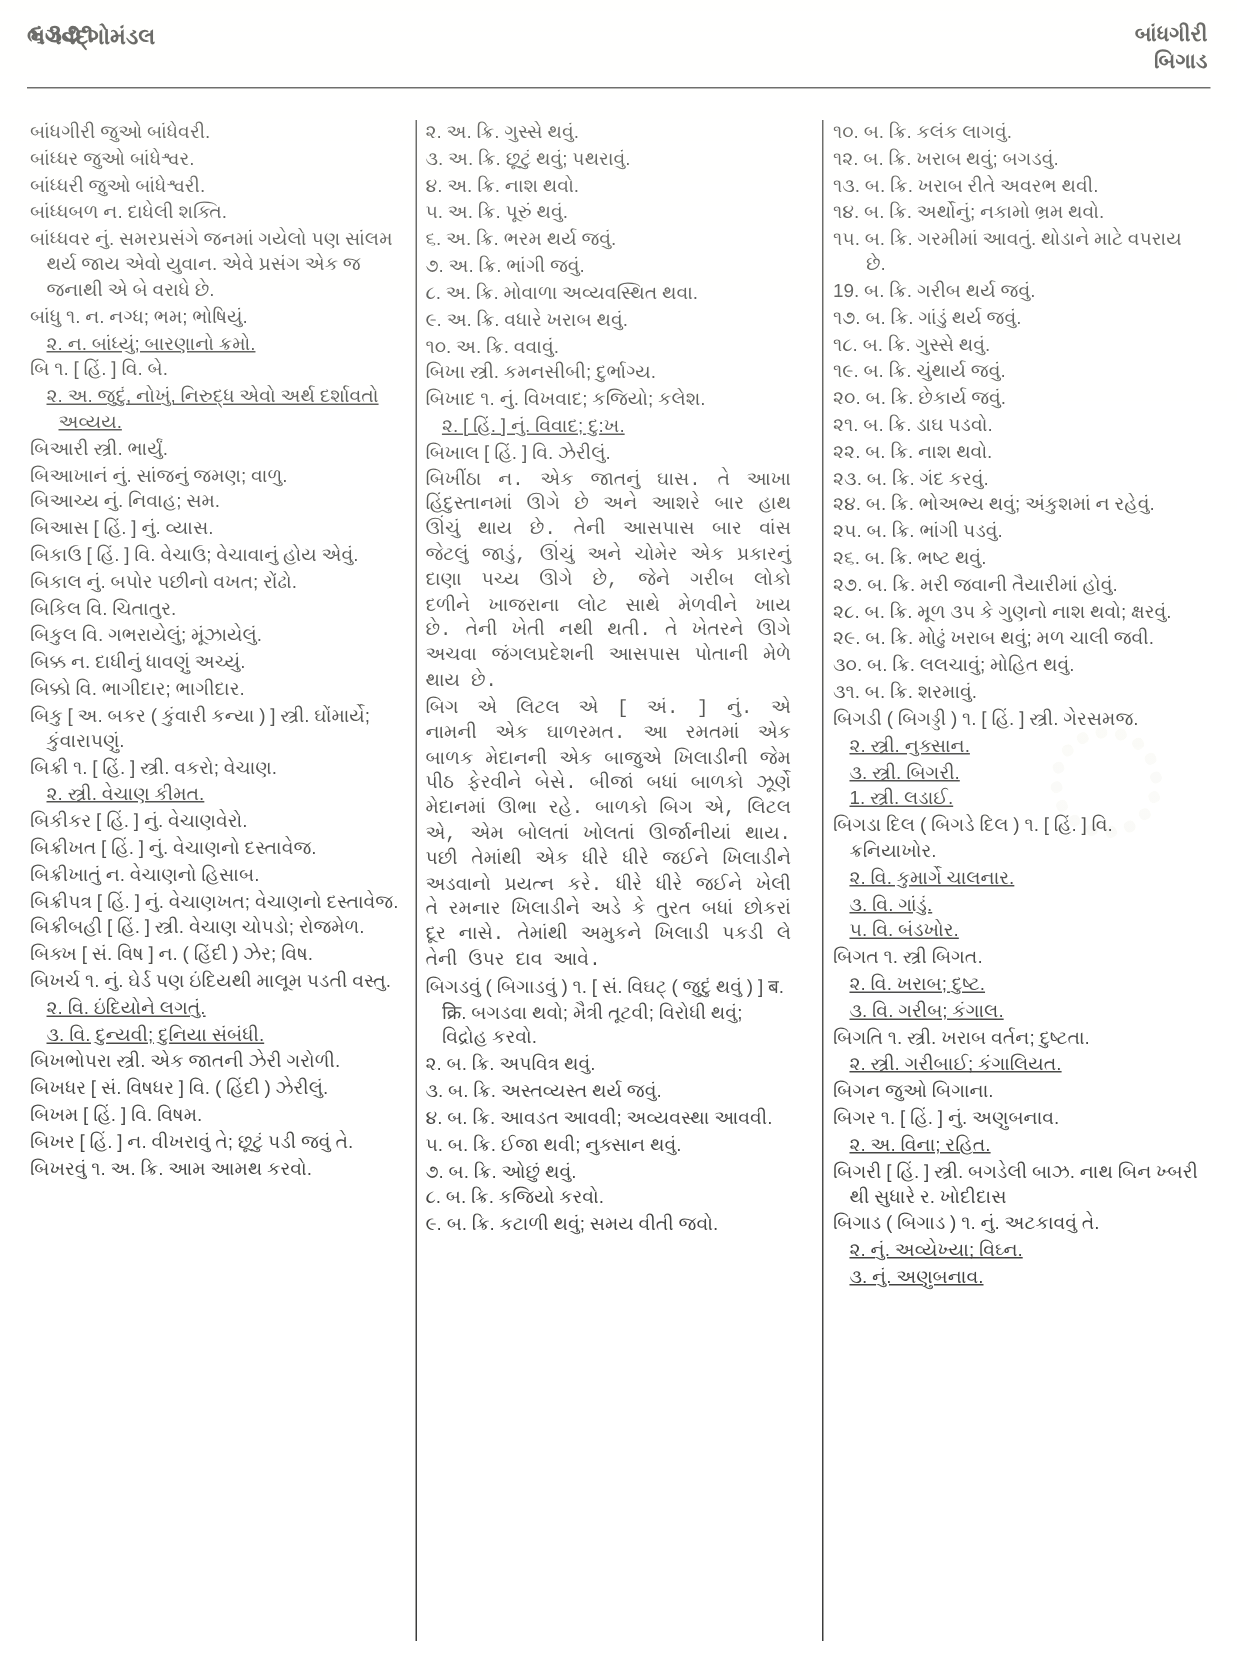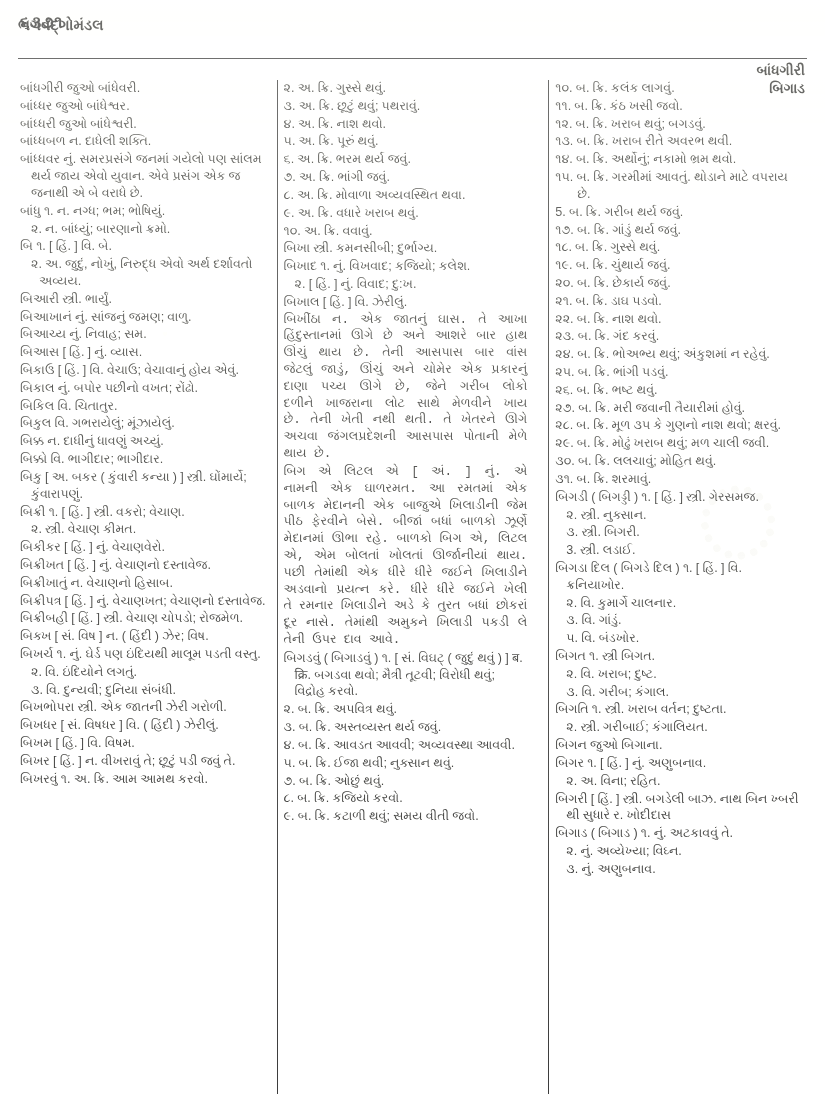--- a/index.html
+++ b/index.html
@@ -57,21 +57,20 @@
     font-size: 15px;
     font-weight: bold;
     top: 2px;
   }
   .running-head {
     text-align: right;
     font-size: 14px;
     font-weight: bold;
     line-height: 1.25;
     z-index: 2;
-    margin-top: 48px;
   }
   .columns {
     display: flex;
     height: 1036px;
     border-top: 1.5px solid #1a1a1a;
     padding-top: 21px;
     box-sizing: border-box;
   }
   .col {
     width: 263px;
@@ -87,20 +86,21 @@
   .entry {
     margin: 0 0 1.0px 0;
     text-indent: 0;
     padding-left: 11px;
     text-indent: -11px;
     word-spacing: -0.3px;
   }
   .entry.sub {
     padding-left: 19px;
     text-indent: -8px;
+    text-decoration: underline;
   }
   .entry.num {
     padding-left: 22px;
     text-indent: -22px;
   }
   .entry.para {
     padding-left: 0;
     text-indent: 0;
     text-align: justify;
     font-family: Liberation Mono, monospace;
@@ -192,45 +192,44 @@
         <p class="entry num">૨. બ. ક્રિ. અપવિત્ર થવું.</p>
         <p class="entry num">૩. બ. ક્રિ. અસ્તવ્યસ્ત થર્ય જવું.</p>
         <p class="entry num">૪. બ. ક્રિ. આવડત આવવી; અવ્યવસ્થા આવવી.</p>
         <p class="entry num">૫. બ. ક્રિ. ઈજા થવી; નુક્સાન થવું.</p>
         <p class="entry num">૭. બ. ક્રિ. ઓછું થવું.</p>
         <p class="entry num">૮. બ. ક્રિ. કજિયો કરવો.</p>
         <p class="entry num">૯. બ. ક્રિ. કટાળી થવું; સમય વીતી જવો.</p>
       </div>
     <div class="col c3">
         <p class="entry num">૧૦. બ. ક્રિ. કલંક લાગવું.</p>
-        <p class="entry num">૧૧. બ. ક્રિ. કંઠ ખસી જવો.</p>
         <p class="entry num">૧૨. બ. ક્રિ. ખરાબ થવું; બગડવું.</p>
         <p class="entry num">૧૩. બ. ક્રિ. ખરાબ રીતે અવરભ થવી.</p>
         <p class="entry num">૧૪. બ. ક્રિ. અર્થોનું; નકામો ભ્રમ થવો.</p>
         <p class="entry num">૧૫. બ. ક્રિ. ગરમીમાં આવતું. થોડાને માટે વપરાય છે.</p>
-        <p class="entry num">5. બ. ક્રિ. ગરીબ થર્ય જવું.</p>
+        <p class="entry num">19. બ. ક્રિ. ગરીબ થર્ય જવું.</p>
         <p class="entry num">૧૭. બ. ક્રિ. ગાંડું થર્ય જવું.</p>
         <p class="entry num">૧૮. બ. ક્રિ. ગુસ્સે થવું.</p>
         <p class="entry num">૧૯. બ. ક્રિ. ચુંથાર્ય જવું.</p>
         <p class="entry num">૨૦. બ. ક્રિ. છેકાર્ય જવું.</p>
         <p class="entry num">૨૧. બ. ક્રિ. ડાઘ પડવો.</p>
         <p class="entry num">૨૨. બ. ક્રિ. નાશ થવો.</p>
         <p class="entry num">૨૩. બ. ક્રિ. ગંદ કરવું.</p>
         <p class="entry num">૨૪. બ. ક્રિ. ભોઅભ્ય થવું; અંકુશમાં ન રહેવું.</p>
         <p class="entry num">૨૫. બ. ક્રિ. ભાંગી પડવું.</p>
         <p class="entry num">૨૬. બ. ક્રિ. ભષ્ટ થવું.</p>
         <p class="entry num">૨૭. બ. ક્રિ. મરી જવાની તૈયારીમાં હોવું.</p>
         <p class="entry num">૨૮. બ. ક્રિ. મૂળ ૩૫ કે ગુણનો નાશ થવો; ક્ષરવું.</p>
         <p class="entry num">૨૯. બ. ક્રિ. મોઢું ખરાબ થવું; મળ ચાલી જવી.</p>
         <p class="entry num">૩૦. બ. ક્રિ. લલચાવું; મોહિત થવું.</p>
         <p class="entry num">૩૧. બ. ક્રિ. શરમાવું.</p>
         <p class="entry">બિગડી ( બિગડ્ડી ) ૧. [ હિં. ] સ્ત્રી. ગેરસમજ.</p>
         <p class="entry sub">૨. સ્ત્રી. નુક્સાન.</p>
         <p class="entry sub">૩. સ્ત્રી. બિગરી.</p>
-        <p class="entry sub">3. સ્ત્રી. લડાઈ.</p>
+        <p class="entry sub">1. સ્ત્રી. લડાઈ.</p>
         <p class="entry">બિગડા દિલ ( બિગડે દિલ ) ૧. [ હિં. ] વિ. ક્રનિયાખોર.</p>
         <p class="entry sub">૨. વિ. કુમાર્ગે ચાલનાર.</p>
         <p class="entry sub">૩. વિ. ગાંડું.</p>
         <p class="entry sub">૫. વિ. બંડખોર.</p>
         <p class="entry">બિગત ૧. સ્ત્રી બિગત.</p>
         <p class="entry sub">૨. વિ. ખરાબ; દુષ્ટ.</p>
         <p class="entry sub">૩. વિ. ગરીબ; કંગાલ.</p>
         <p class="entry">બિગતિ ૧. સ્ત્રી. ખરાબ વર્તન; દુષ્ટતા.</p>
         <p class="entry sub">૨. સ્ત્રી. ગરીબાઈ; કંગાલિયત.</p>
         <p class="entry">બિગન જુઓ બિગાના.</p>

